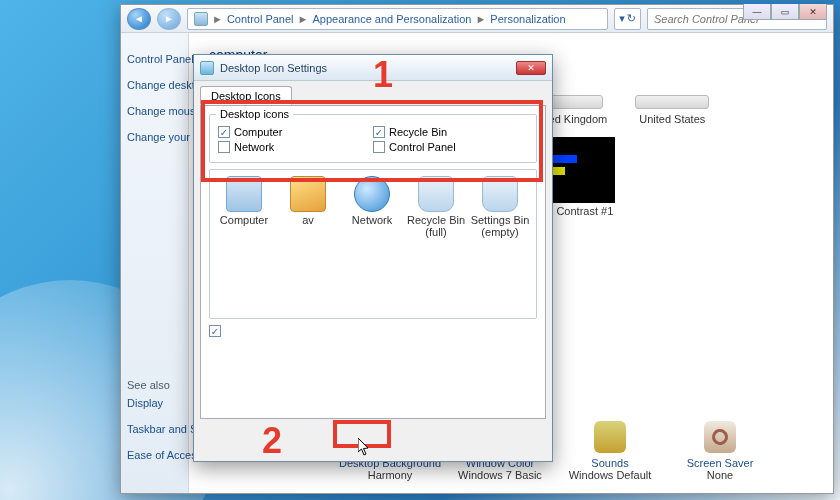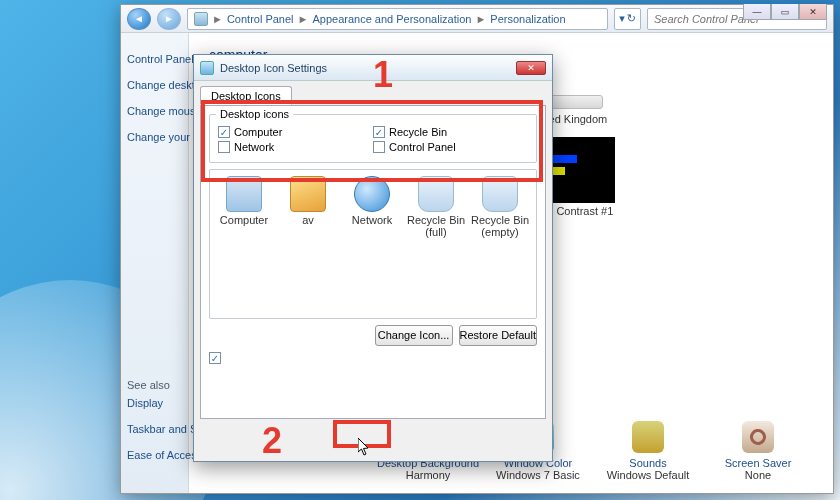--- a/index.html
+++ b/index.html
@@ -27,21 +27,21 @@
 .theme-btn { width:74px; height:14px; background:linear-gradient(#f0f0f0,#d8d8d8); border:1px solid #bbb; border-radius:3px; margin-bottom:4px; }
 .theme-grp { display:flex; gap:28px; margin-top:16px; margin-left:320px; }
 .theme-item { text-align:center; }
 .hc-prev { width:86px; height:66px; background:#000; padding:18px 8px 8px 8px; margin-bottom:2px; }
 .hc-bar { height:8px; margin-bottom:4px; }
 .hc-bar.b1 { width:40px; background:#0040ff; }
 .hc-bar.b2 { width:28px; background:#e0e000; }
 .hc-bar.b3 { width:40px; background:#00d0c0; }
 .hc-bar.b4 { width:28px; background:#10d070; }
 .hc-grp { display:flex; gap:22px; margin-left:320px; margin-top:12px; }
-.bottom-row { position:absolute; bottom:12px; left:108px; right:20px; display:flex; justify-content:flex-end; }
+.bottom-row { position:absolute; bottom:12px; left:108px; right:20px; display:flex; justify-content:center; }
 .bottom-item { text-align:center; width:110px; }
 .bottom-icon { width:32px; height:32px; margin:0 auto 4px; border-radius:6px; }
 .bi1 { background:linear-gradient(#c4e7a8,#7fc24f); }
 .bi2 { background:linear-gradient(#bfe0f5,#5ea9d8); }
 .bi3 { background:linear-gradient(#d8d27a,#c4a030); }
 .bi4 { background:linear-gradient(#f2e9df,#c4a98c); position:relative; }
 .bi4:after { content:""; position:absolute; inset:8px; border:3px solid #9e5d4d; border-radius:50%; transform:rotate(35deg); }
 .bot-t1 { color:#1b4e8c; }
 .bot-t2 { color:#333; }
 
@@ -121,20 +121,21 @@
         <div class="left-link">Display</div>
         <div class="left-link">Taskbar and Start Menu</div>
         <div class="left-link">Ease of Access Center</div>
       </div>
     </div>
     <div class="main-col">
       <h1>computer</h1>
       <div class="main-sub">ndow color, sounds, and screen saver all at once.</div>
       <div class="theme-grp">
         <div class="theme-item"><div class="theme-btn"></div><span>United Kingdom</span></div>
+        <div class="theme-item"><div class="theme-btn"></div><span>United States</span></div>
       </div>
       <div class="hc-grp">
         <div class="theme-item">
           <div class="hc-prev">
               <div class="hc-bar b1"></div>
               <div class="hc-bar b2"></div>
             </div>
           <span>High Contrast #1</span>
         </div>
       </div>
@@ -198,25 +199,21 @@
               <span>Control Panel</span>
             </label>
         </div>
       </div>
     </div>
     <div class="preview">
       <div class="pv-item"><div class="pv-ico pv-comp"></div><span>Computer</span></div>
       <div class="pv-item"><div class="pv-ico pv-fold"></div><span>av</span></div>
       <div class="pv-item"><div class="pv-ico pv-net"></div><span>Network</span></div>
       <div class="pv-item"><div class="pv-ico pv-bin"></div><span>Recycle Bin (full)</span></div>
-      <div class="pv-item"><div class="pv-ico pv-bin"></div><span>Recycle Bin (empty)</span></div>
-    </div>
-    <div class="btnrow">
-      <div class="wbtn">Change Icon...</div>
-      <div class="wbtn">Restore Default</div>
+      <div class="pv-item"><div class="pv-ico pv-bin"></div><span>Settings Bin (empty)</span></div>
     </div>
     <label class="allow">
         <span class="cb-box">✓</span>
       </label>
   </div>
 </div>
 
 <div class="annot-box" id="ab1"></div>
 <div class="annot-box" id="ab2"></div>
 <div class="annot-num" id="an1">1</div>

